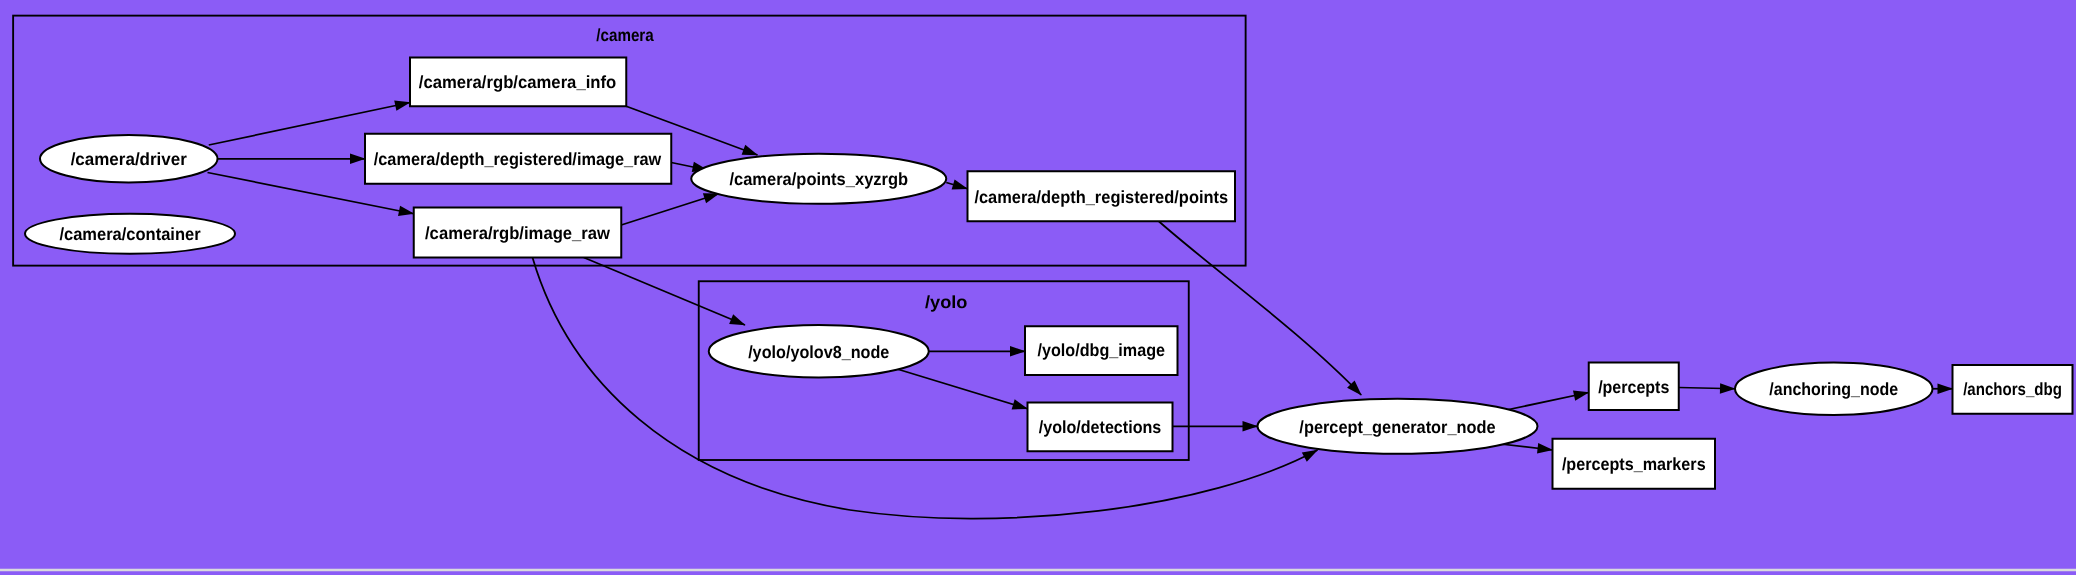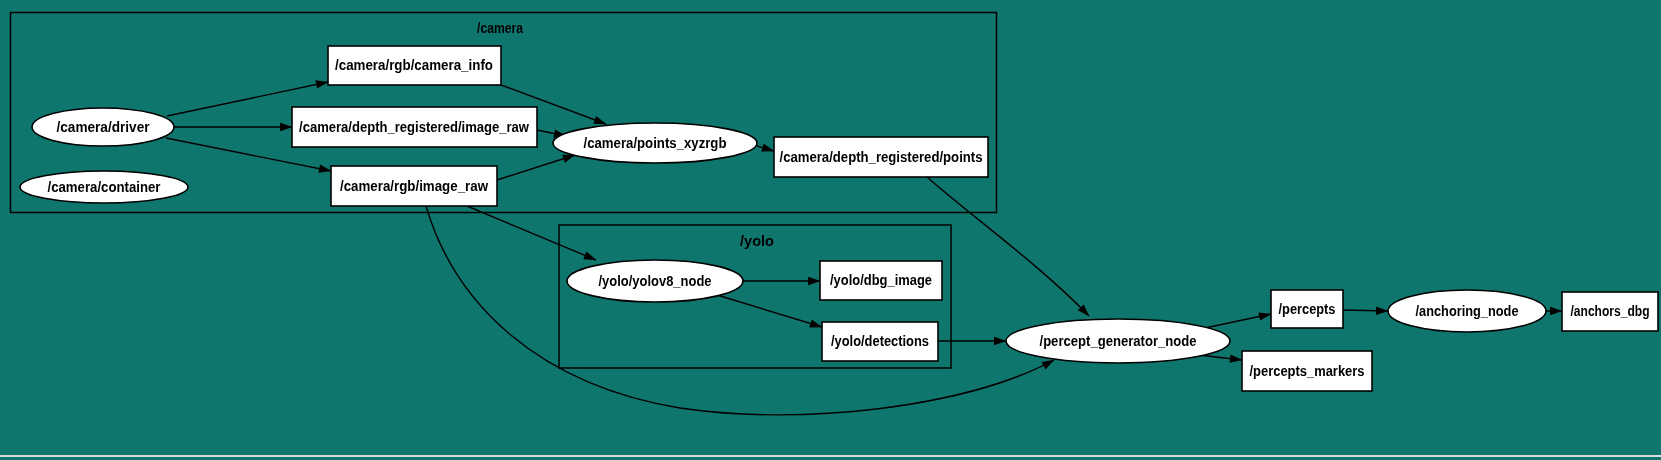--- a/index.html
+++ b/index.html
@@ -5,21 +5,21 @@
   html, body {
     margin: 0;
     padding: 0;
     background: #ffffff;
     font-family: "Liberation Sans", sans-serif;
   }
   .canvas-wrap {
     width: 1661px;
     height: 460px;
     position: relative;
-    background: #0f766e;
+    background: #8b5cf6;
     overflow: hidden;
   }
   svg { display: block; }
   .cluster {
     fill: none;
     stroke: #000000;
     stroke-width: 1.5;
   }
   .node-shape {
     fill: #ffffff;

